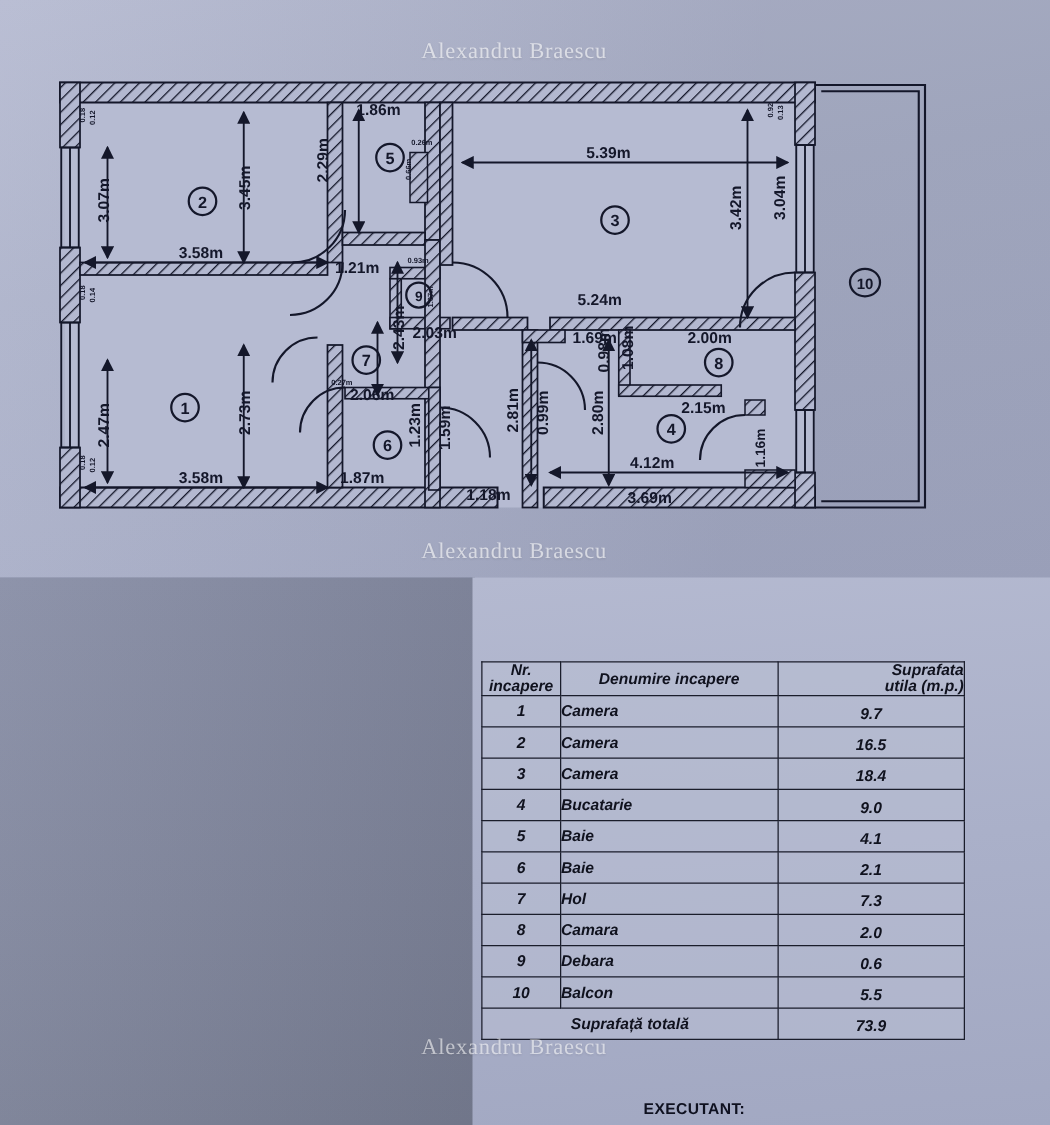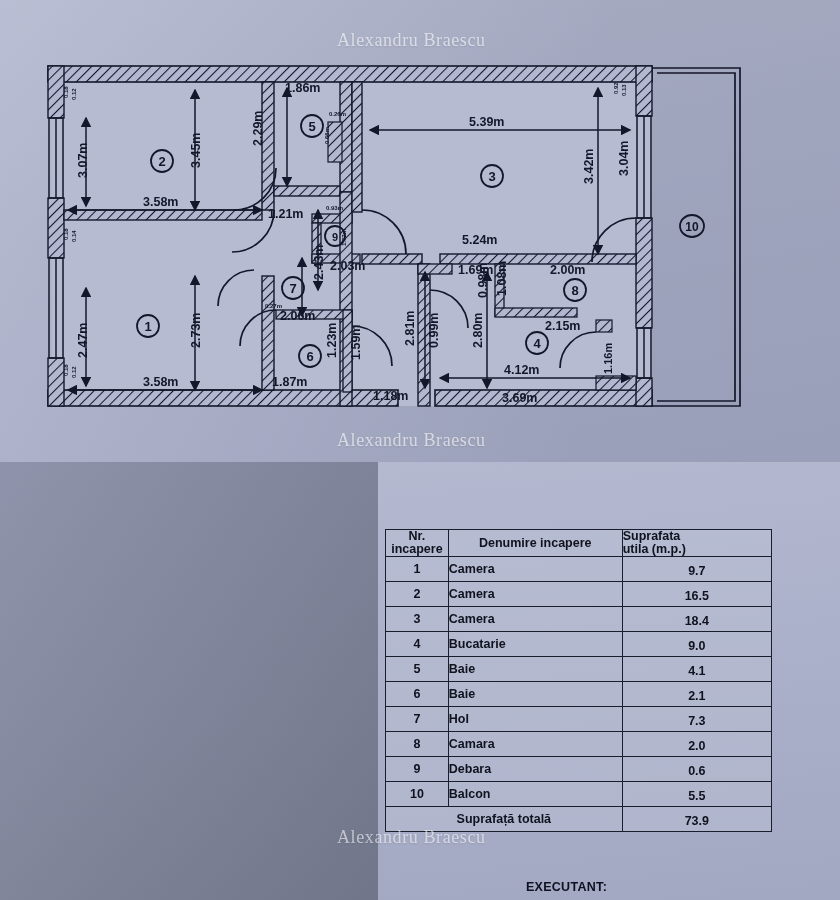--- a/index.html
+++ b/index.html
@@ -43,47 +43,47 @@
   .wm1{left:337px;top:30px;}
   .wm2{left:337px;top:430px;}
   .wm3{left:337px;top:827px;color:rgba(255,255,255,.58);}
 
   
   .plan{position:absolute;left:40px;top:58px;width:730px;height:360px;}
   .plan svg{display:block;}
 
   
   .tbl-wrap{
-    position:absolute;left:385px;top:529px;width:387px;
+    position:absolute;left:385px;top:529px;width:387px;font-style:italic;
   }
   table.room-table{
     border-collapse:collapse;width:100%;
     background:rgba(186,192,212,.55);
     color:#10121e;
   }
   table.room-table td,table.room-table th{
     border:1.6px solid #1a1d2b;
     font-size:12.5px;
     font-family:"Liberation Sans", sans-serif;
     font-weight:600;
     padding:0;
     height:24px;
     line-height:1.05;
   }
   th.c-nr{width:62px;text-align:center;font-size:12.5px;height:52px;}
   th.c-den{width:175px;text-align:center;}
-  th.c-sup{width:150px;text-align:left;padding-left:8px;}
+  th.c-sup{width:150px;text-align:right;padding-left:8px;}
   td.c-nr{text-align:center;}
   td.c-den{text-align:left;padding-left:8px;font-weight:500;}
   td.c-sup{text-align:center;font-weight:700;padding-left:0;}
   td.c-sup span{display:inline-block;transform:translateY(2px);}
   tr.total td{font-weight:600;}
   td.total-label{text-align:center;font-weight:600;}
   .executant{
-    position:absolute;left:373px;top:880px;width:387px;
+    position:absolute;left:362px;top:880px;width:387px;
     text-align:center;font-size:12.5px;font-weight:700;color:#0f1120;
     letter-spacing:.3px;
     font-family:"Liberation Sans", sans-serif;
   }
   .blur{filter:blur(.35px);}
 </style>
 </head>
 <body>
 
 <div id="root">

